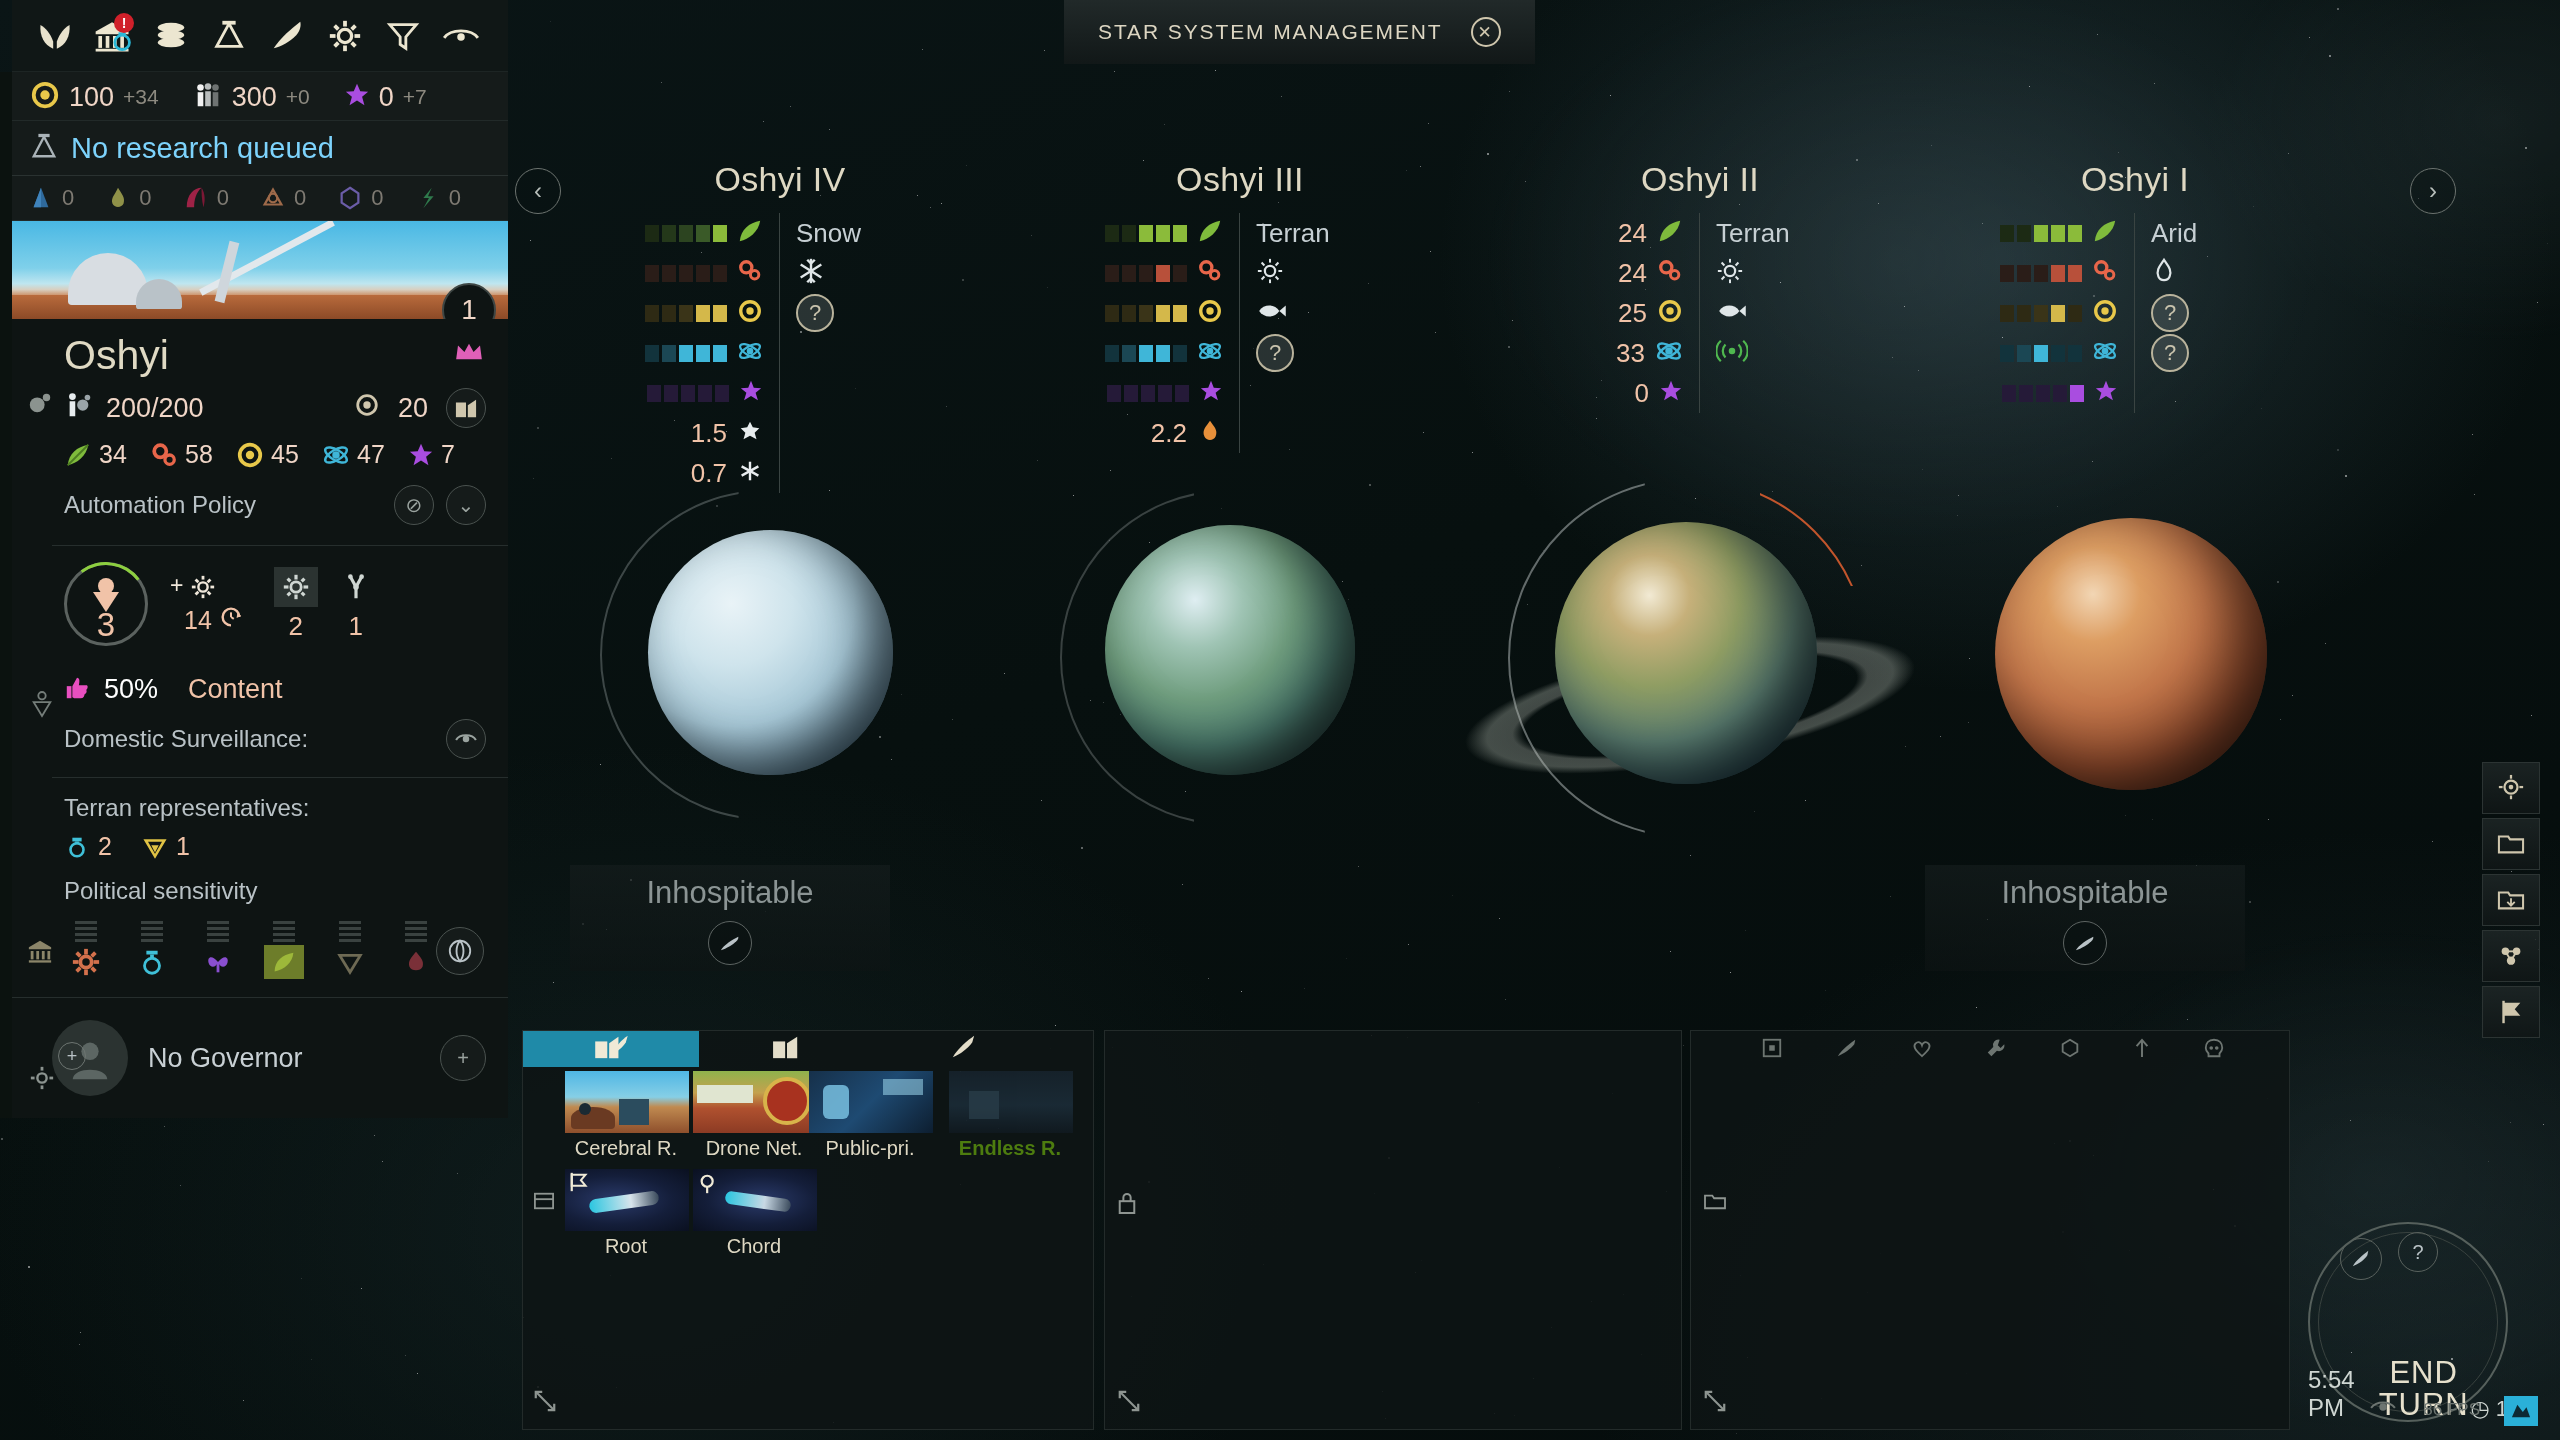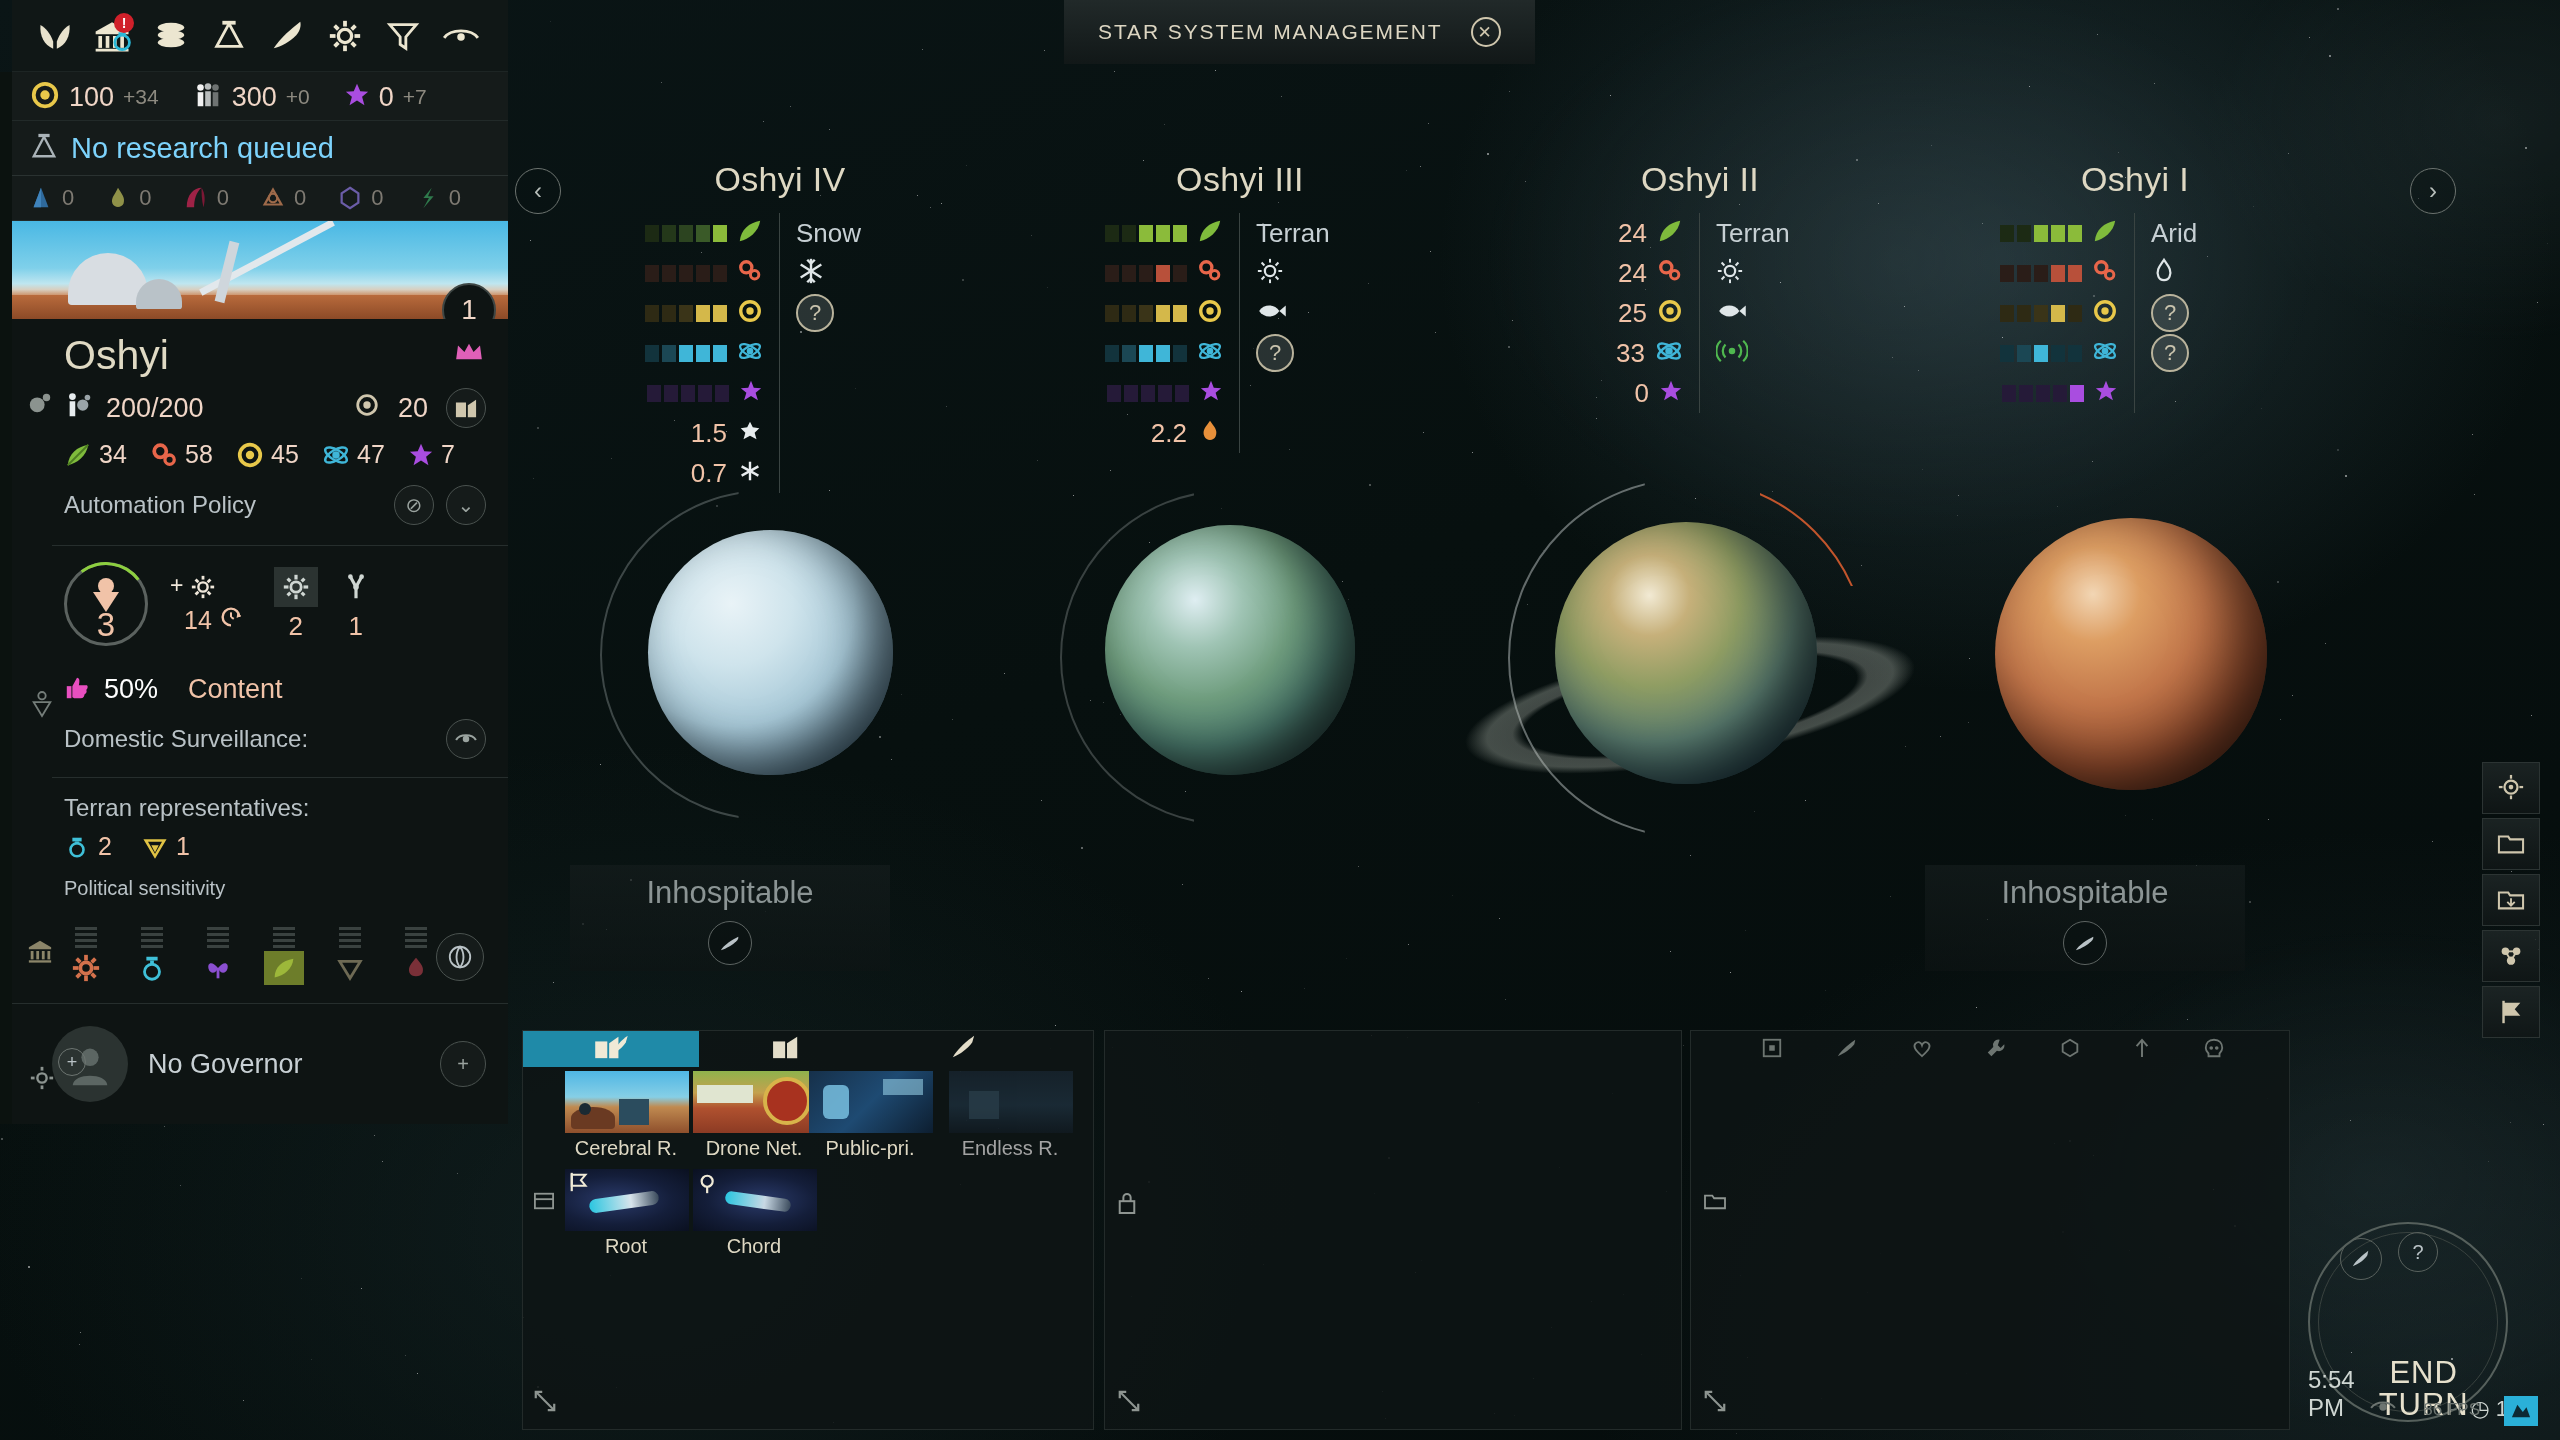--- a/index.html
+++ b/index.html
@@ -151,21 +151,21 @@
   .surv-row { display:flex; align-items:center; padding: 10px 22px 18px 52px; }
   .surv-row .lbl { font-size: 24px; color:#b9c2c6; }
   .surv-row .spacer { flex:1; }
 
   .reps { padding: 16px 22px 6px 52px; }
   .reps .title { font-size: 24px; color:#b9c2c6; margin-bottom: 10px; }
   .reps .vals { display:flex; align-items:center; gap: 30px; font-size: 25px; color:#f1c3a8; }
   .reps .vals span.i { display:inline-flex; align-items:center; gap: 8px; }
 
   .polit { padding: 10px 22px 18px 52px; position: relative; }
-  .polit .title { font-size: 20px; color:#b9c2c6; margin-bottom: 27px; }
+  .polit .title { font-size: 24px; color:#b9c2c6; margin-bottom: 16px; }
   .polit-icons { display:flex; align-items:center; gap: 22px; }
   .polit-cell { width: 44px; display:flex; flex-direction:column; align-items:center; }
   .polit-bar { display:flex; flex-direction:column; gap: 3px; margin-bottom: 3px; }
   .polit-bar i { display:block; width: 22px; height: 3px; background:#3a4240; }
   .polit-ic { width: 40px; height: 34px; display:flex; align-items:center; justify-content:center; }
   .polit-ic.hl { background:#6d7d2a; }
   .polit .round-btn { position:absolute; right: 24px; bottom: 22px; width: 48px; height: 48px; }
 
   .gov {
     display:flex; align-items:center; gap: 20px; padding: 22px 22px 22px 40px; position: relative;
@@ -216,21 +216,21 @@
     cursor:pointer; background: rgba(10,18,18,.35);
   }
   .bot-panel { position:absolute; bottom: 10px; background: rgba(14,20,20,.88); border: 1px solid #232b2a; }
   .bp-corner { position:absolute; color:#8e9591; font-size: 22px; }
   .cat-tabs { position:absolute; top: 0; left: 0; display: flex; }
   .cat-tab { width: 176px; height: 36px; display:flex; align-items:center; justify-content:center; gap: 10px; cursor:pointer; }
   .cat-tab.active { background: #1f8aa8; }
   .card { position:absolute; width: 124px; }
   .card .thumb { width: 124px; height: 62px; overflow:hidden; position:relative; }
   .card .cname { font-size: 20px; color:#ded8c3; text-align:center; padding-top: 4px; }
-  .card .cname.dim { color:#a3a3a3; }
+  .card .cname.dim { color:#4d7c0f;font-weight:bold; }
 
   
   .endturn { position:absolute; right: 52px; bottom: 18px; width: 200px; height: 200px; }
   .et-ring { position:absolute; inset:0; border-radius:50%; border: 2px solid #56605c; }
   .et-ring2 { position:absolute; inset:10px; border-radius:50%; border: 1px solid #39423f; }
   .et-inner { position:absolute; inset:0; display:flex; align-items:flex-end; justify-content:center; gap: 2px; }
   .et-time { font-size: 24px; color:#cfd6d2; }
   .et-label { font-size: 31px; color:#e6e0cc; letter-spacing:.03em; line-height: 1.05; text-align:center; }
   .et-turn { font-size: 22px; color:#cfd6d2; display:flex; align-items:center; gap: 6px; }
   .side-btn {

